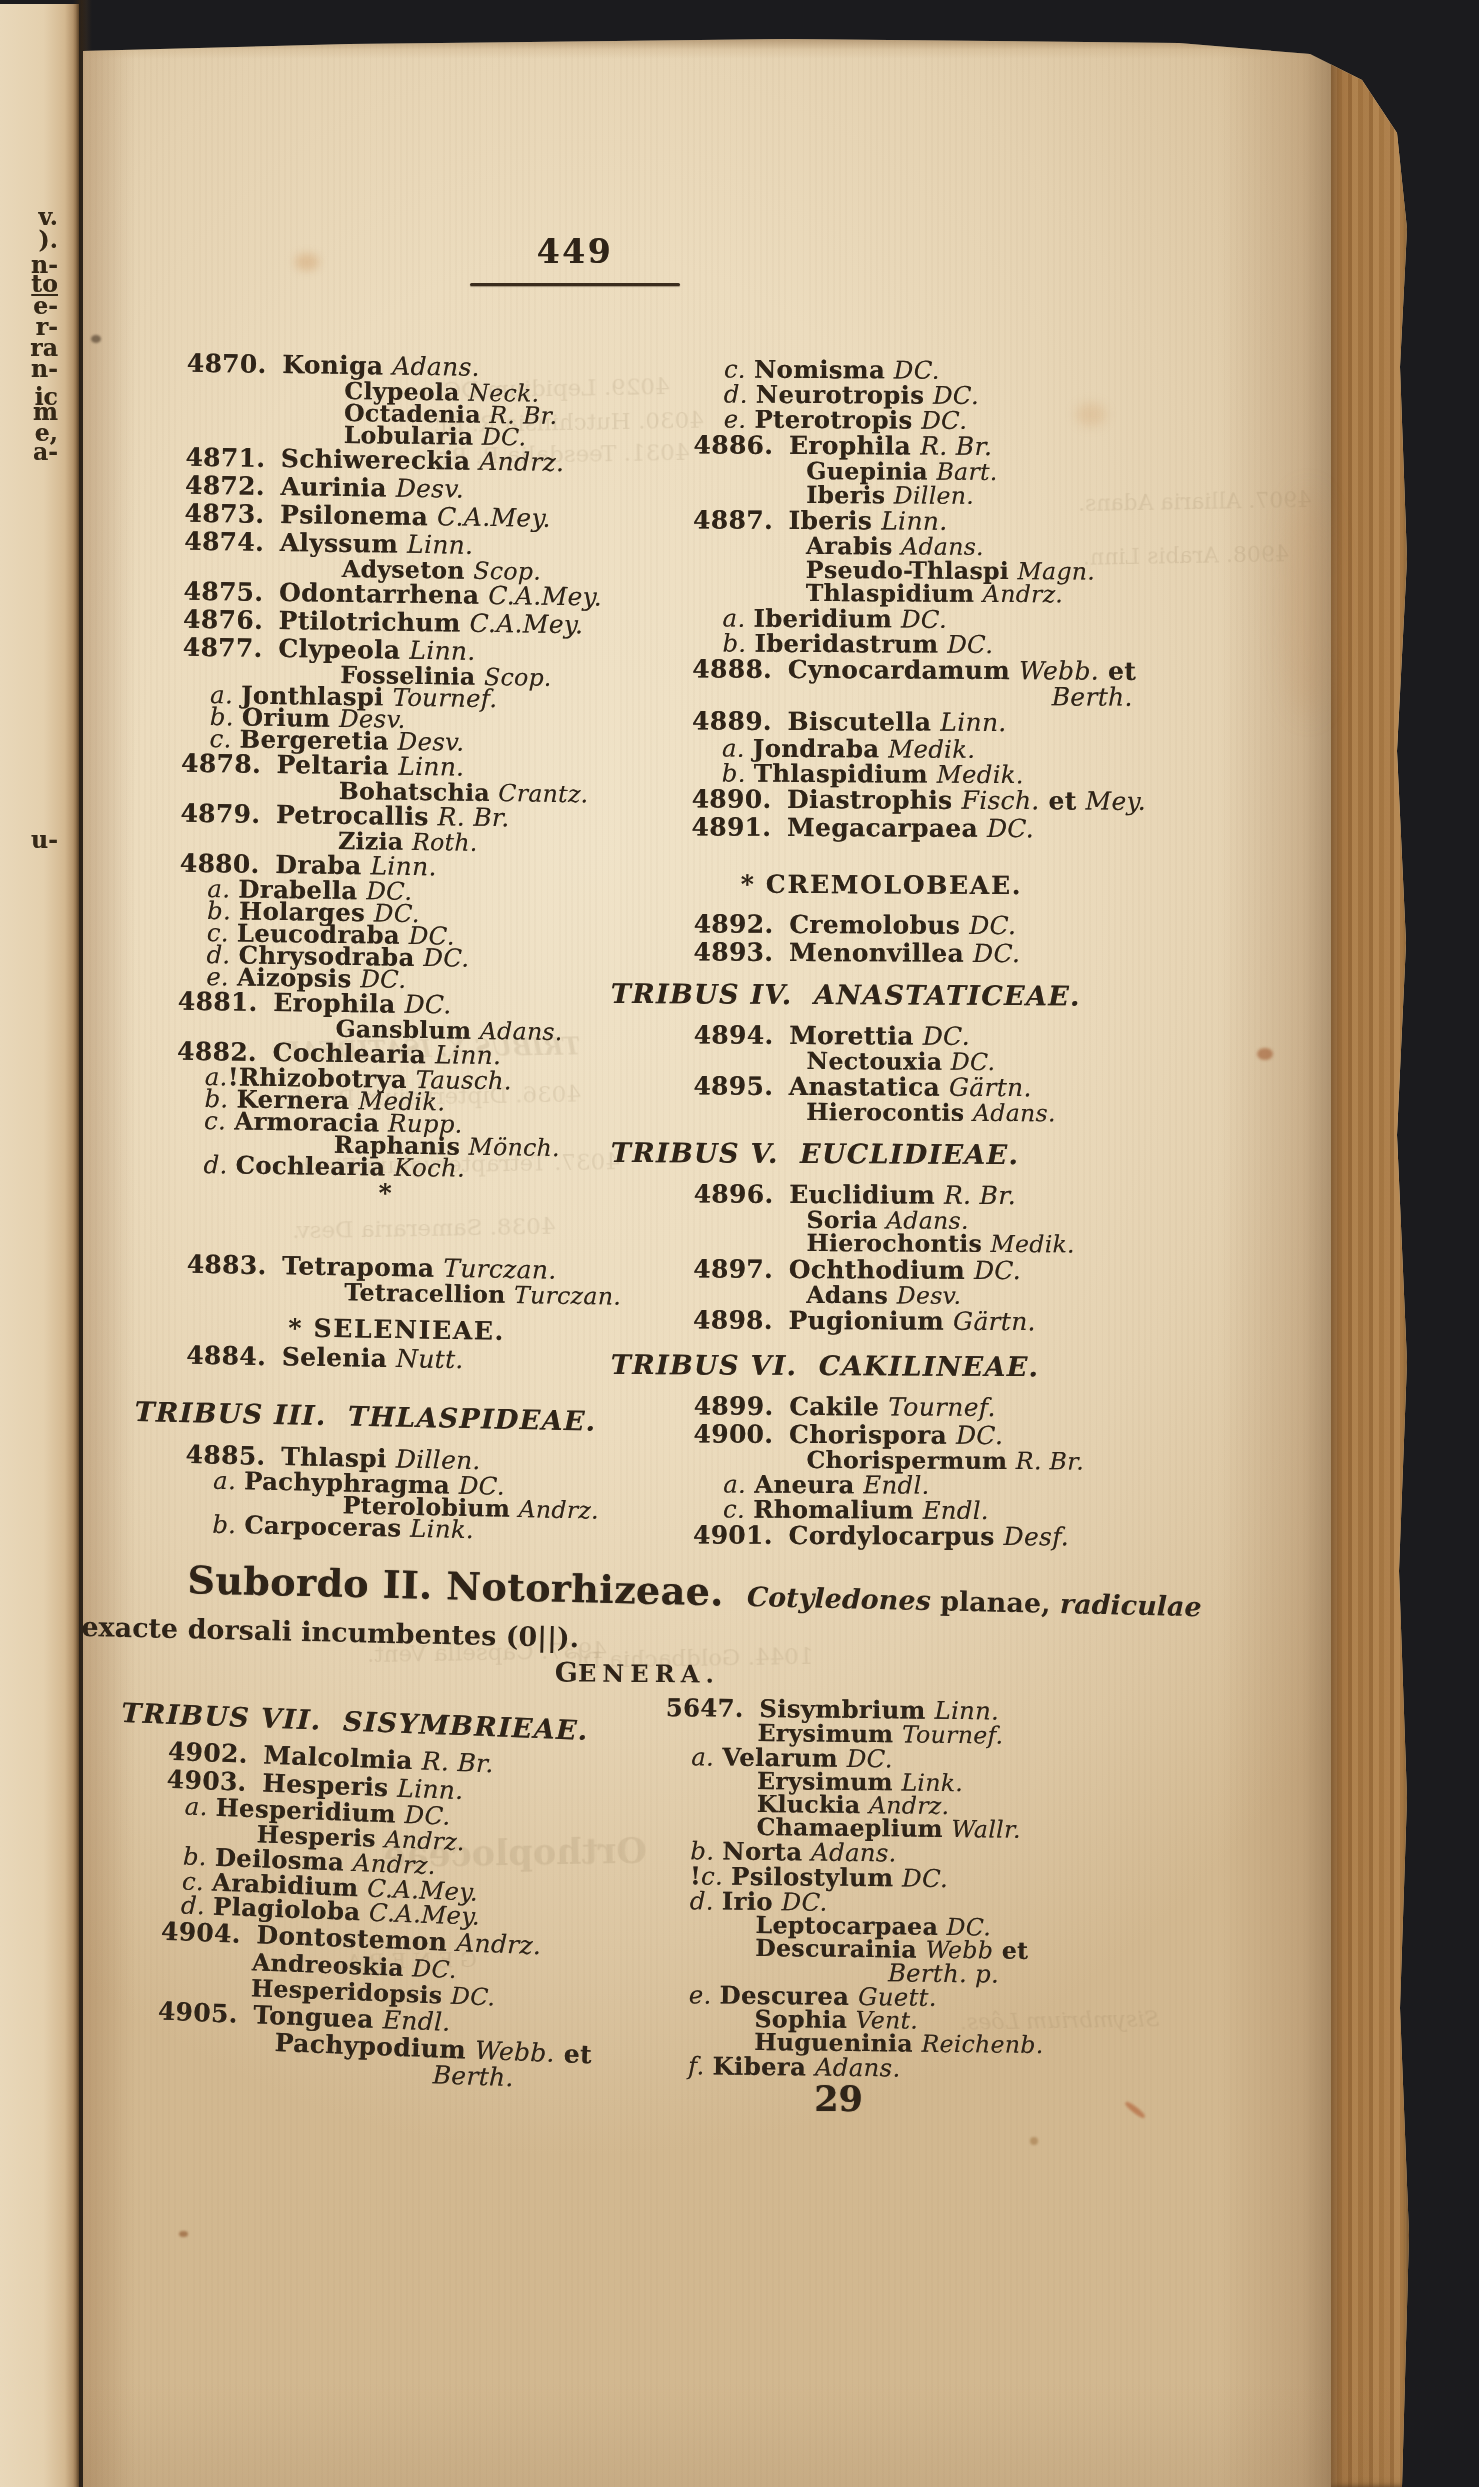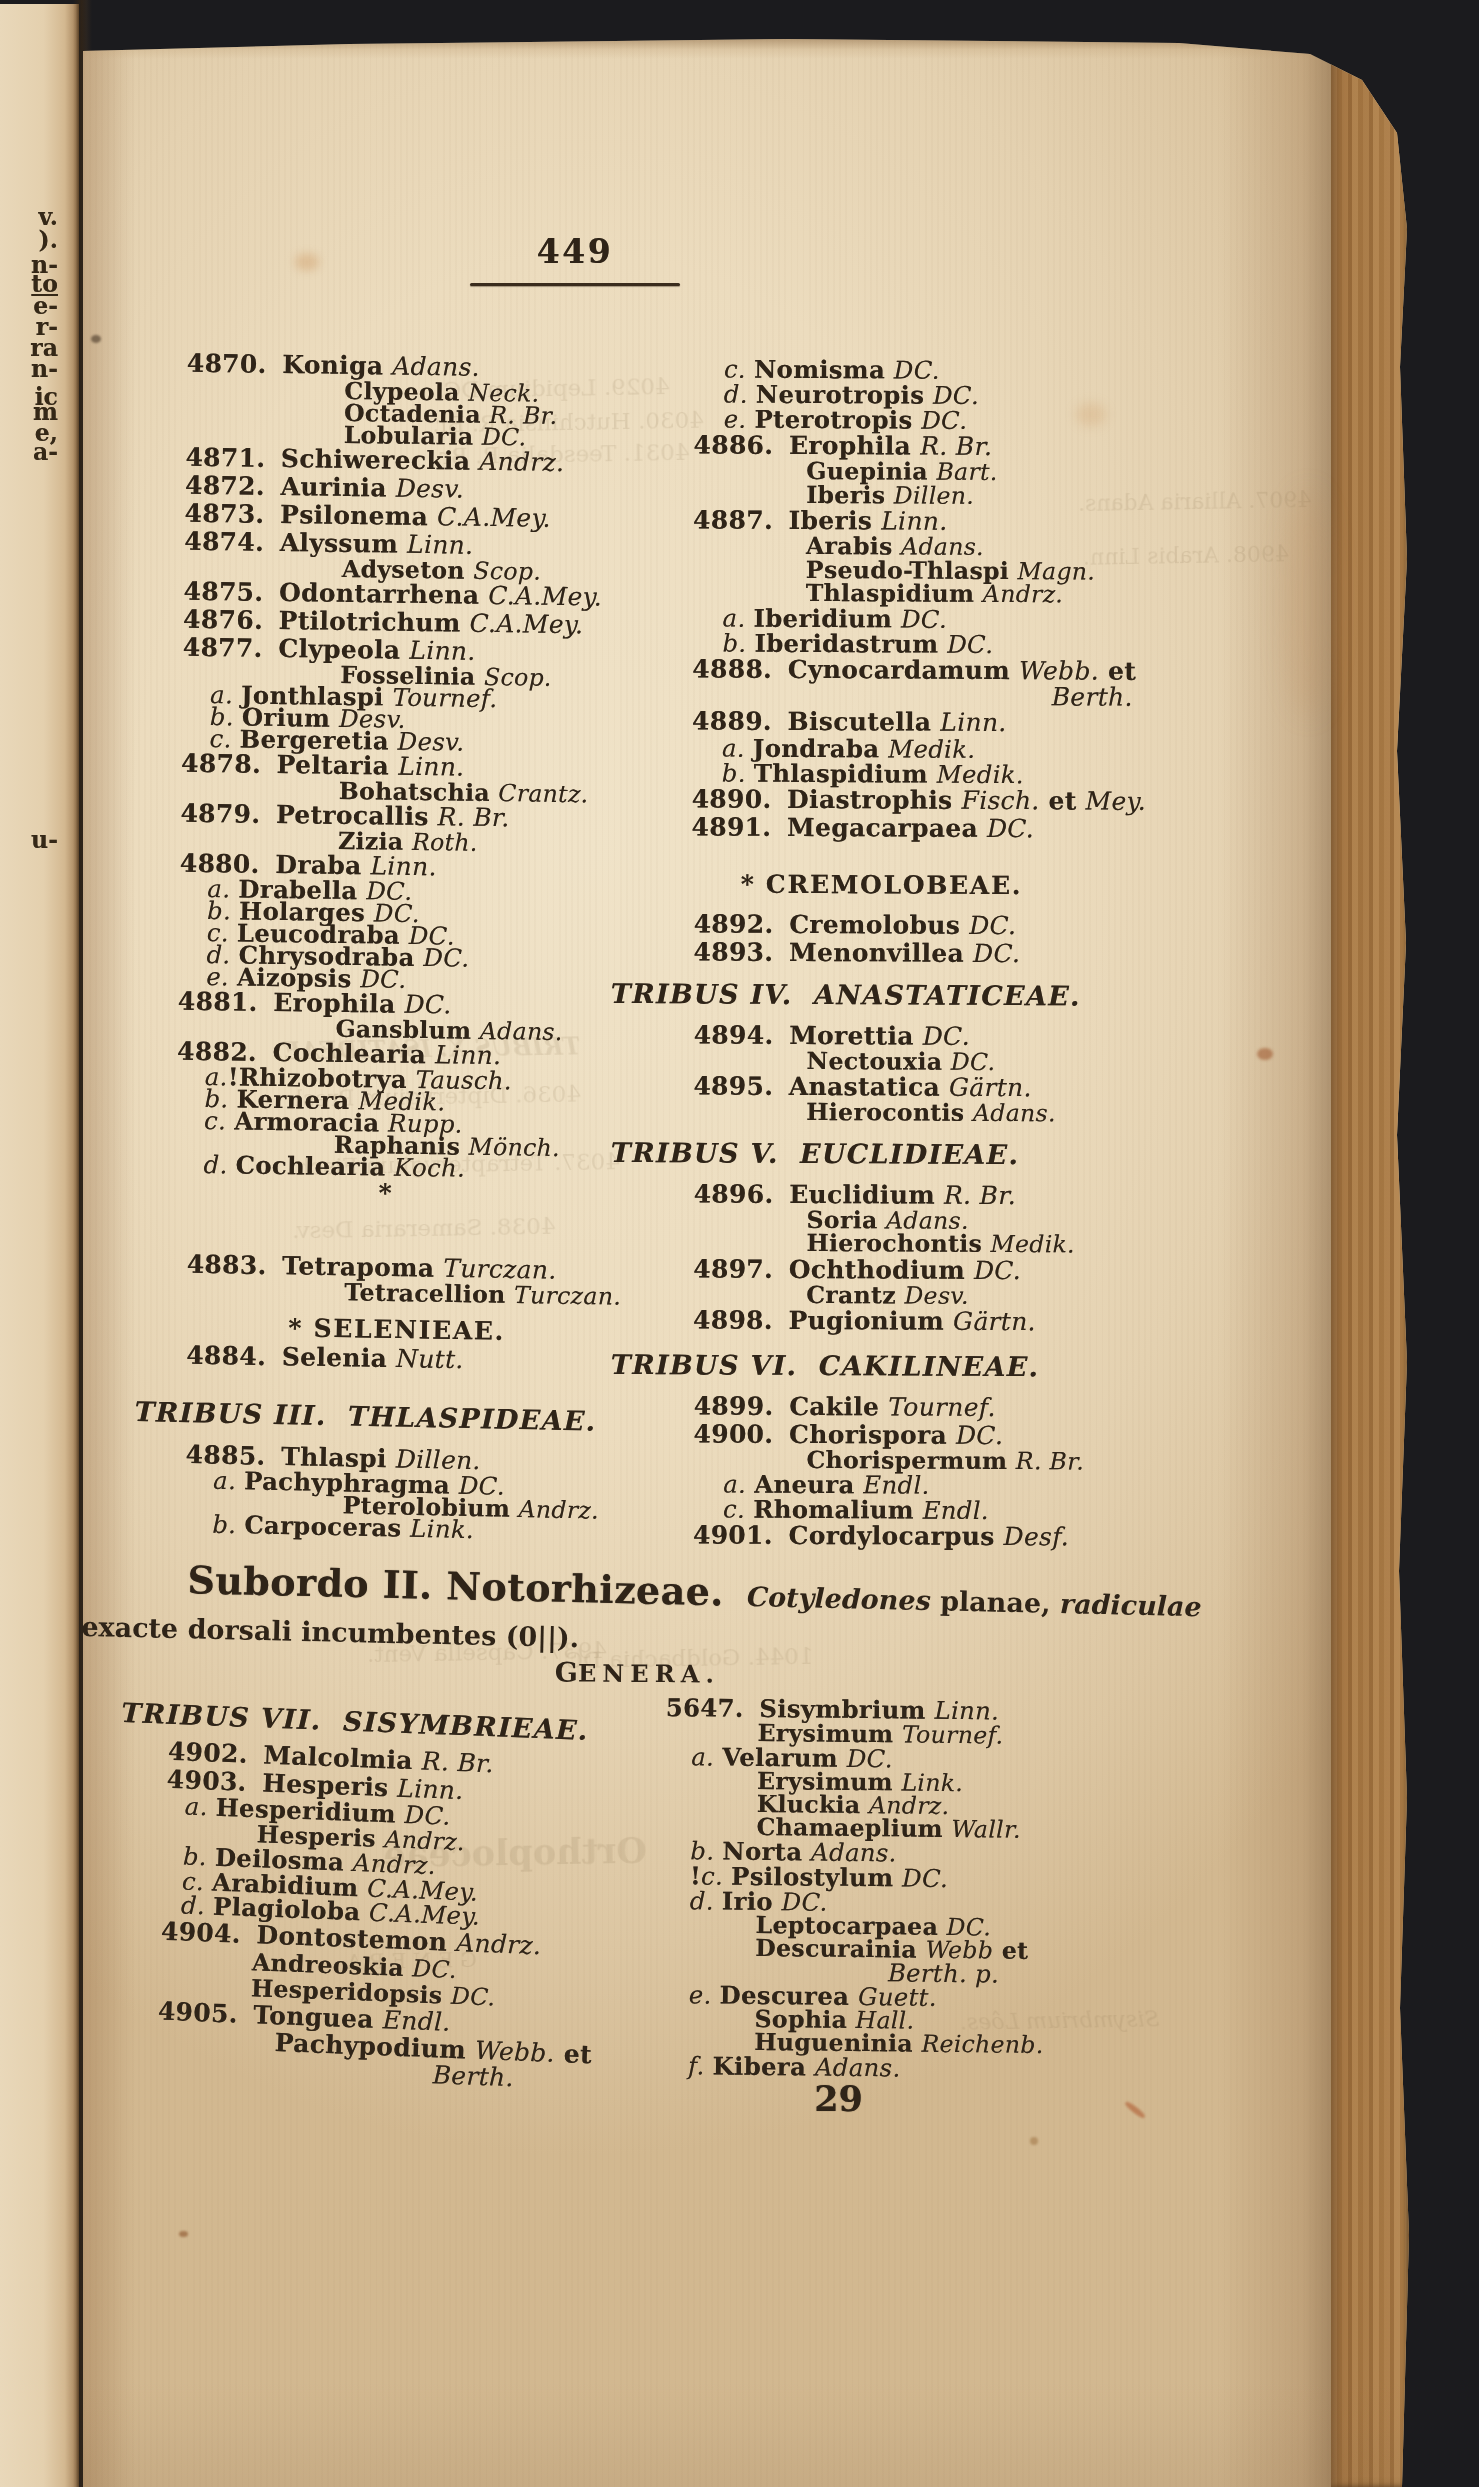--- a/index.html
+++ b/index.html
@@ -265,21 +265,21 @@
       <div class="ln k-s1"><span class="st-word">Nectouxia </span><span class="st-auth">DC.</span></div>
       <div class="ln k-n"><span class="st-num">4895.</span><span class="st-word">Anastatica </span><span class="st-auth">Gärtn.</span></div>
       <div class="ln k-s1"><span class="st-word">Hierocontis </span><span class="st-auth">Adans.</span></div>
     </div>
   <div id="b-ur4" class="blk c-ur">
       <div class="ln k-t"><span class="st-tribus">TRIBUS V.  EUCLIDIEAE.</span></div>
       <div class="ln k-n"><span class="st-num">4896.</span><span class="st-word">Euclidium </span><span class="st-auth">R. Br.</span></div>
       <div class="ln k-s1"><span class="st-word">Soria </span><span class="st-auth">Adans.</span></div>
       <div class="ln k-s1"><span class="st-word">Hierochontis </span><span class="st-auth">Medik.</span></div>
       <div class="ln k-n"><span class="st-num">4897.</span><span class="st-word">Ochthodium </span><span class="st-auth">DC.</span></div>
-      <div class="ln k-s1"><span class="st-word">Crantz </span><span class="st-auth">Desv.</span></div>
+      <div class="ln k-s1"><span class="st-word">Adans </span><span class="st-auth">Desv.</span></div>
       <div class="ln k-n"><span class="st-num">4898.</span><span class="st-word">Pugionium </span><span class="st-auth">Gärtn.</span></div>
     </div>
   <div id="b-ur5" class="blk c-ur">
       <div class="ln k-t"><span class="st-tribus">TRIBUS VI.  CAKILINEAE.</span></div>
       <div class="ln k-n"><span class="st-num">4899.</span><span class="st-word">Cakile </span><span class="st-auth">Tournef.</span></div>
       <div class="ln k-n"><span class="st-num">4900.</span><span class="st-word">Chorispora </span><span class="st-auth">DC.</span></div>
       <div class="ln k-s1"><span class="st-word">Chorispermum </span><span class="st-auth">R. Br.</span></div>
       <div class="ln k-l"><span class="st-auth">a. </span><span class="st-word">Aneura </span><span class="st-auth">Endl.</span></div>
       <div class="ln k-l"><span class="st-auth">c. </span><span class="st-word">Rhomalium </span><span class="st-auth">Endl.</span></div>
       <div class="ln k-n"><span class="st-num">4901.</span><span class="st-word">Cordylocarpus </span><span class="st-auth">Desf.</span></div>
@@ -315,21 +315,21 @@
       <div class="ln k-s1"><span class="st-word">Erysimum </span><span class="st-auth">Link.</span></div>
       <div class="ln k-s1"><span class="st-word">Kluckia </span><span class="st-auth">Andrz.</span></div>
       <div class="ln k-s1"><span class="st-word">Chamaeplium </span><span class="st-auth">Wallr.</span></div>
       <div class="ln k-l"><span class="st-auth">b. </span><span class="st-word">Norta </span><span class="st-auth">Adans.</span></div>
       <div class="ln k-l"><span class="st-word">!</span><span class="st-auth">c. </span><span class="st-word">Psilostylum </span><span class="st-auth">DC.</span></div>
       <div class="ln k-l"><span class="st-auth">d. </span><span class="st-word">Irio </span><span class="st-auth">DC.</span></div>
       <div class="ln k-s1"><span class="st-word">Leptocarpaea </span><span class="st-auth">DC.</span></div>
       <div class="ln k-s1"><span class="st-word">Descurainia </span><span class="st-auth">Webb</span><span class="st-word"> et</span></div>
       <div class="ln k-r2"><span class="st-auth">Berth. p.</span></div>
       <div class="ln k-l"><span class="st-auth">e. </span><span class="st-word">Descurea </span><span class="st-auth">Guett.</span></div>
-      <div class="ln k-s1"><span class="st-word">Sophia </span><span class="st-auth">Hall.</span></div>
+      <div class="ln k-s1"><span class="st-word">Sophia </span><span class="st-auth">Vent.</span></div>
       <div class="ln k-s1"><span class="st-word">Hugueninia </span><span class="st-auth">Reichenb.</span></div>
       <div class="ln k-l"><span class="st-auth">f. </span><span class="st-word">Kibera </span><span class="st-auth">Adans.</span></div>
     </div>
 
   <div class="sig">29</div>
 
 </div>
 
 
 </body></html>

